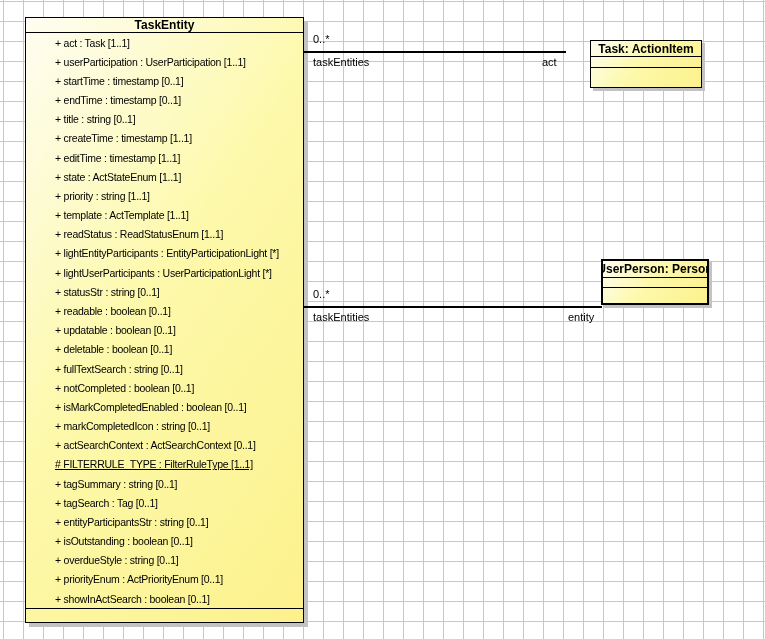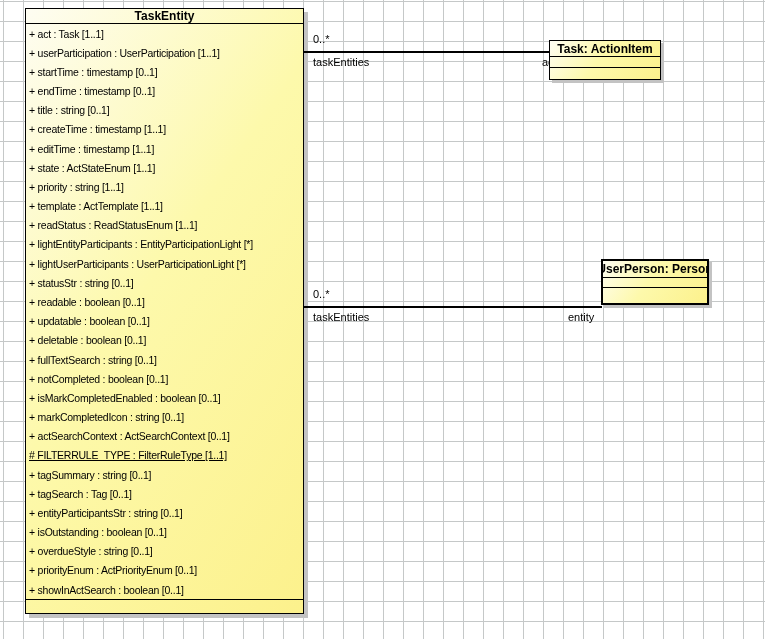--- a/index.html
+++ b/index.html
@@ -27,41 +27,42 @@
   .uml-title{
     font-weight:bold;
     font-size:12px;
     text-align:center;
     border-bottom:1px solid #000;
     display:flex;align-items:center;justify-content:center;
     white-space:nowrap;overflow:hidden;
   }
   .compartment{border-bottom:1px solid #000;}
   
-  #task-entity{left:25px;top:8px;width:279px;height:606px;}
+  #task-entity{left:25px;top:17px;width:279px;height:606px;}
   #task-entity .uml-title{height:14px;}
   #attr-list{
     height:575px;
     display:flex;flex-direction:column;
     border-bottom:1px solid #000;
     overflow:hidden;
   }
   .attr-row{
     flex:1 1 0;
     display:flex;align-items:center;
     font-size:10.5px;
     letter-spacing:-0.25px;
     padding-left:3px;
     white-space:nowrap;
     overflow:hidden;
+    margin-left:26px;
   }
   .attr-row.u{text-decoration:underline;}
   .empty-compartment{flex:none;}
   
-  #task-box{left:549px;top:40px;width:112px;height:40px;box-shadow:3px 3px 0 #c3c3c3;}
+  #task-box{left:590px;top:40px;width:112px;height:48px;box-shadow:3px 3px 0 #c3c3c3;}
   #task-box .uml-title{height:15px;}
   #task-box .mid{height:10px;}
   #user-person-box{left:601px;top:259px;width:108px;height:46px;border-width:2px;box-shadow:3px 3px 0 #c3c3c3;}
   #user-person-box .uml-title{height:16px;}
   #user-person-box .mid{height:9px;}
   
   .assoc-line{
     position:absolute;
     height:1.5px;
     background:#000;

